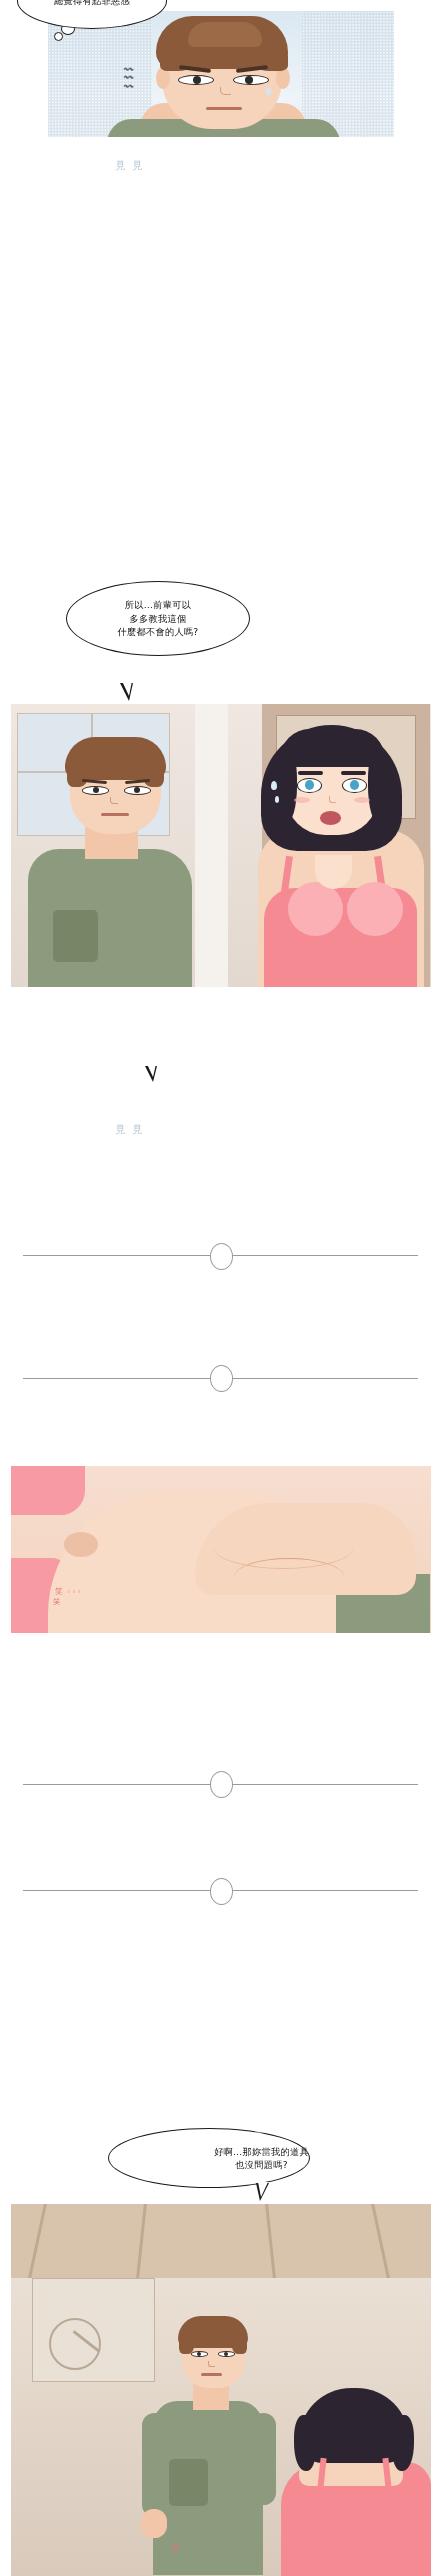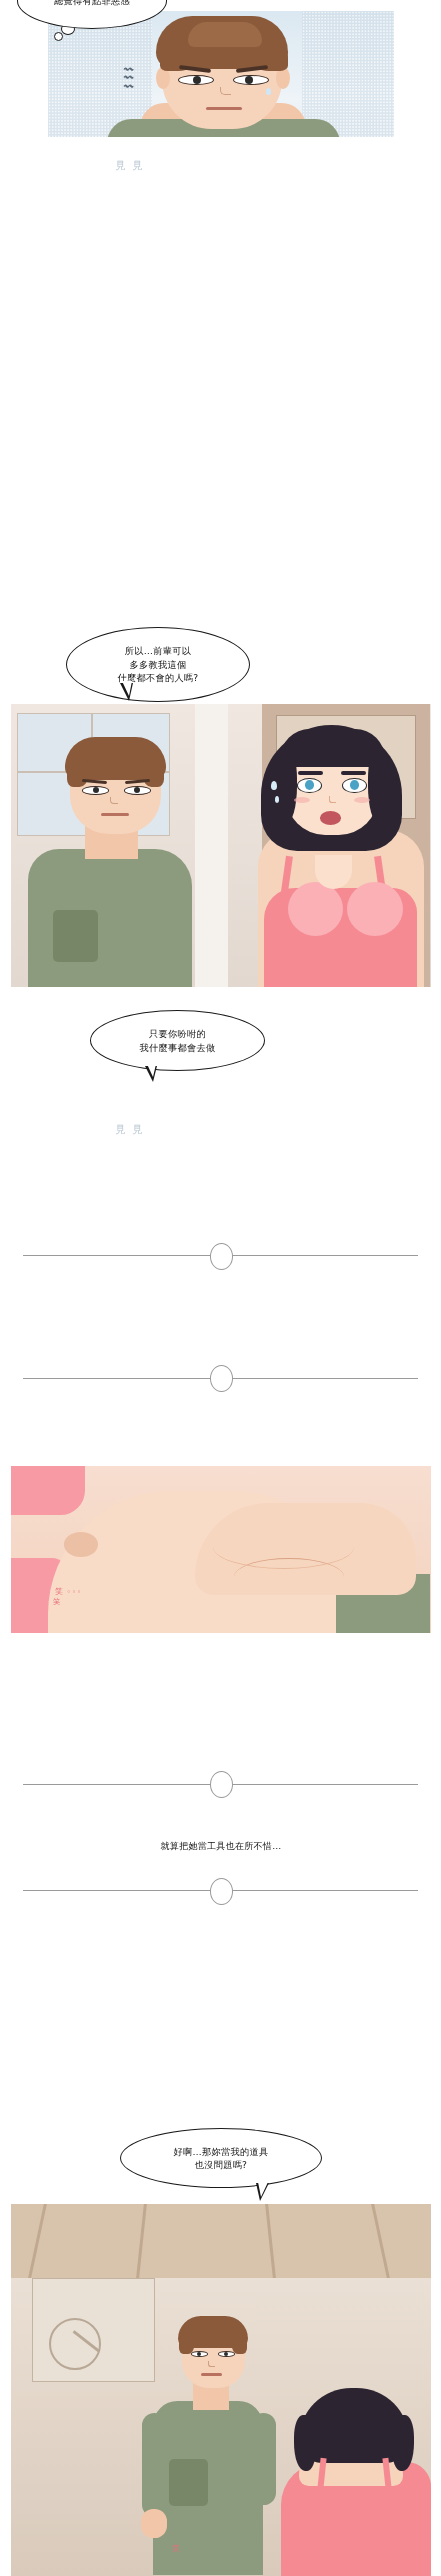--- a/index.html
+++ b/index.html
@@ -175,21 +175,21 @@
 
   <div class="vert-text" style="left:114px;top:152px;">見</div>
   <div class="vert-text" style="left:131px;top:152px;">見</div>
 
   <div class="thought-tail" style="left:54px;top:32px;width:7.4px;height:7.4px;"></div>
   <div class="thought-tail" style="left:61px;top:23px;width:12.3px;height:10.4px;"></div>
   <div class="bubble" style="left:17px;top:-27px;width:150px;height:56px;">
     <div class="txt">總覺得有點罪惡感</div>
   </div>
 
-  <div class="bubble" style="left:66px;top:627px;width:184px;height:75px;">
+  <div class="bubble" style="left:66px;top:581px;width:184px;height:75px;">
     <div class="txt">所以…前輩可以
 多多教我這個
 什麼都不會的人嗎?</div>
   </div>
   <div class="bubble-tail" style="left:120px;top:683px;border-left:9.8px solid transparent;border-right:4.9px solid transparent;border-top:18.4px solid #1a1a1a;"></div>
   <div class="bubble-tail" style="left:122px;top:681px;border-left:7.4px solid transparent;border-right:3.7px solid transparent;border-top:15.3px solid #ffffff;"></div>
 
   <div class="panel" id="panel2" style="left:11px;top:704px;width:420px;height:283px;background:#e9e3dd;">
 
     <div style="position:absolute;left:0;top:0;width:420px;height:283px;background:linear-gradient(180deg,#efe7e0 0%,#e2d8d0 100%);"></div>
@@ -248,24 +248,20 @@
     <div style="position:absolute;left:272px;top:152px;width:7.4px;height:43px;background:#f58a93;transform:rotate(8deg);"></div>
     <div style="position:absolute;left:366px;top:152px;width:7.4px;height:43px;background:#f58a93;transform:rotate(-8deg);"></div>
     <div style="position:absolute;left:277px;top:178px;width:55px;height:54px;background:#fbb0b6;border-radius:50%;"></div>
     <div style="position:absolute;left:336px;top:178px;width:56px;height:54px;background:#fbb0b6;border-radius:50%;"></div>
     <div style="position:absolute;left:304px;top:151px;width:37px;height:34px;background:#fae0cd;border-radius:0 0 24.5px 24.5px;"></div>
 
     <div style="position:absolute;left:260px;top:77px;width:5.5px;height:8.6px;background:#d7ecf7;border-radius:50%/60% 60% 40% 40%;"></div>
     <div style="position:absolute;left:264px;top:92px;width:4.3px;height:6.7px;background:#d7ecf7;border-radius:50%/60% 60% 40% 40%;"></div>
   </div>
 
-  <div class="bubble" style="left:90px;top:1010px;width:175px;height:61px;">
-    <div class="txt">只要你吩咐的
-我什麼事都會去做</div>
-  </div>
   <div class="bubble-tail" style="left:145px;top:1066px;border-left:8.6px solid transparent;border-right:4.9px solid transparent;border-top:16px solid #1a1a1a;"></div>
   <div class="bubble-tail" style="left:147px;top:1064px;border-left:6.1px solid transparent;border-right:3.7px solid transparent;border-top:13.5px solid #ffffff;"></div>
 
   <div class="vert-text" style="left:114px;top:1116px;">見</div>
   <div class="vert-text" style="left:131px;top:1116px;">見</div>
 
   <div class="divider" style="top:1255px;"></div>
   <div class="divider-lens" style="left:210px;top:1243px;"></div>
 
 
@@ -291,26 +287,25 @@
     <div class="sfx" style="left:44px;top:120px;">
       <span>笑</span>
       <span style="font-size:6.7px;letter-spacing:1.2px;">◦◦◦</span>
     </div>
     <div class="sfx" style="left:42px;top:131px;font-size:7.4px;">笑</div>
   </div>
 
   <div class="divider" style="top:1784px;"></div>
   <div class="divider-lens" style="left:210px;top:1771px;"></div>
 
-  <div class="narration" style="top:1839px;">就算把她當工具也在所不惜…</div>
 
   <div class="divider" style="top:1890px;"></div>
   <div class="divider-lens" style="left:210px;top:1878px;"></div>
 
-  <div class="bubble" style="left:120px;top:2128px;width:202px;height:60px;">
+  <div class="bubble" style="left:108px;top:2128px;width:202px;height:60px;justify-content:flex-end;">
     <div class="txt">好啊…那妳當我的道具
 也沒問題嗎?</div>
   </div>
   <div class="bubble-tail" style="left:256px;top:2183px;border-left:4.9px solid transparent;border-right:9.8px solid transparent;border-top:18.4px solid #1a1a1a;"></div>
   <div class="bubble-tail" style="left:258px;top:2182px;border-left:3.7px solid transparent;border-right:7.4px solid transparent;border-top:15.3px solid #ffffff;"></div>
 
   <div class="panel" id="panel4" style="left:11px;top:2204px;width:420px;height:372px;background:#e6ddd4;">
     <div style="position:absolute;left:0;top:0;width:420px;height:372px;background:linear-gradient(180deg,#efe5db 0%,#d9cabb 100%);"></div>
 
     <div style="position:absolute;left:0;top:0;width:420px;height:74px;background:#d8c3ad;"></div>

